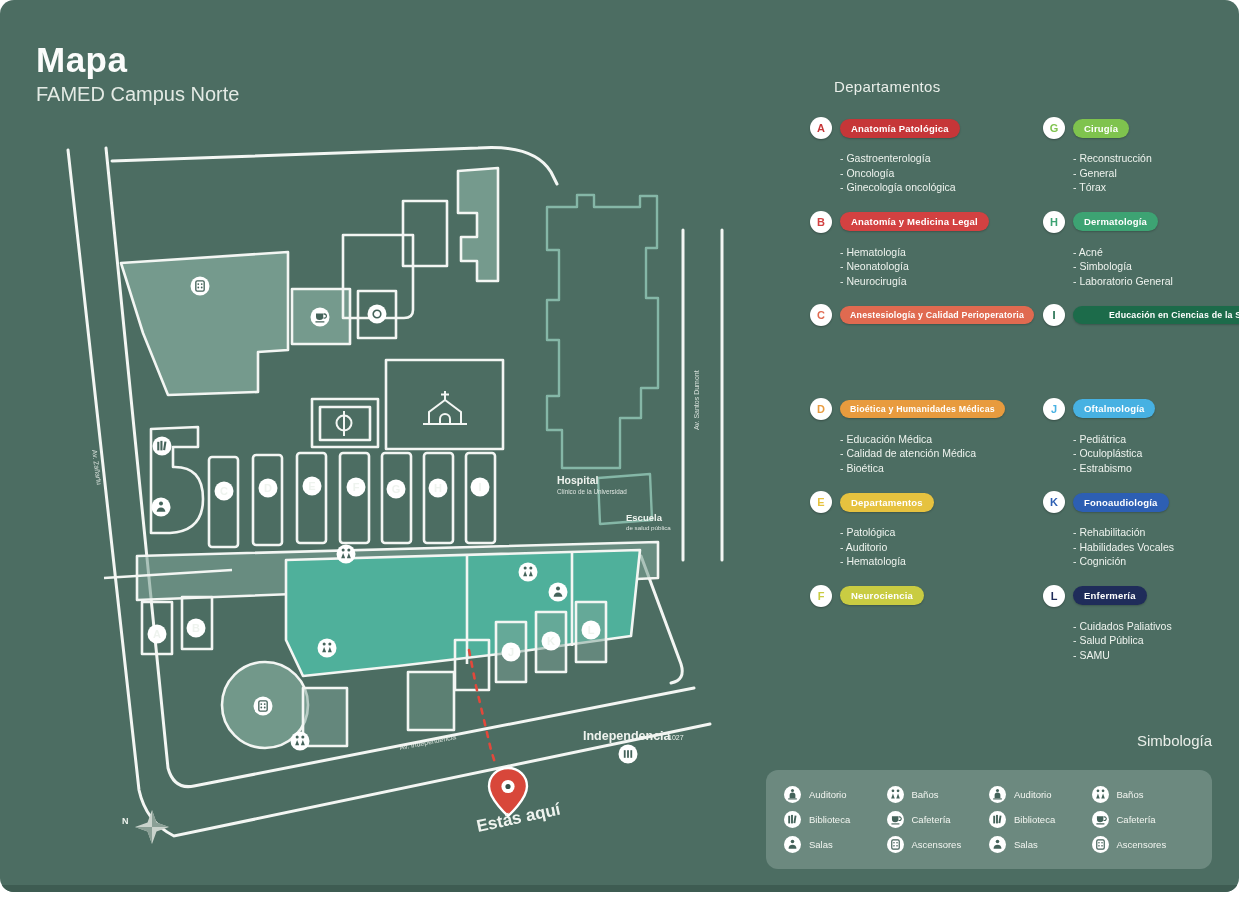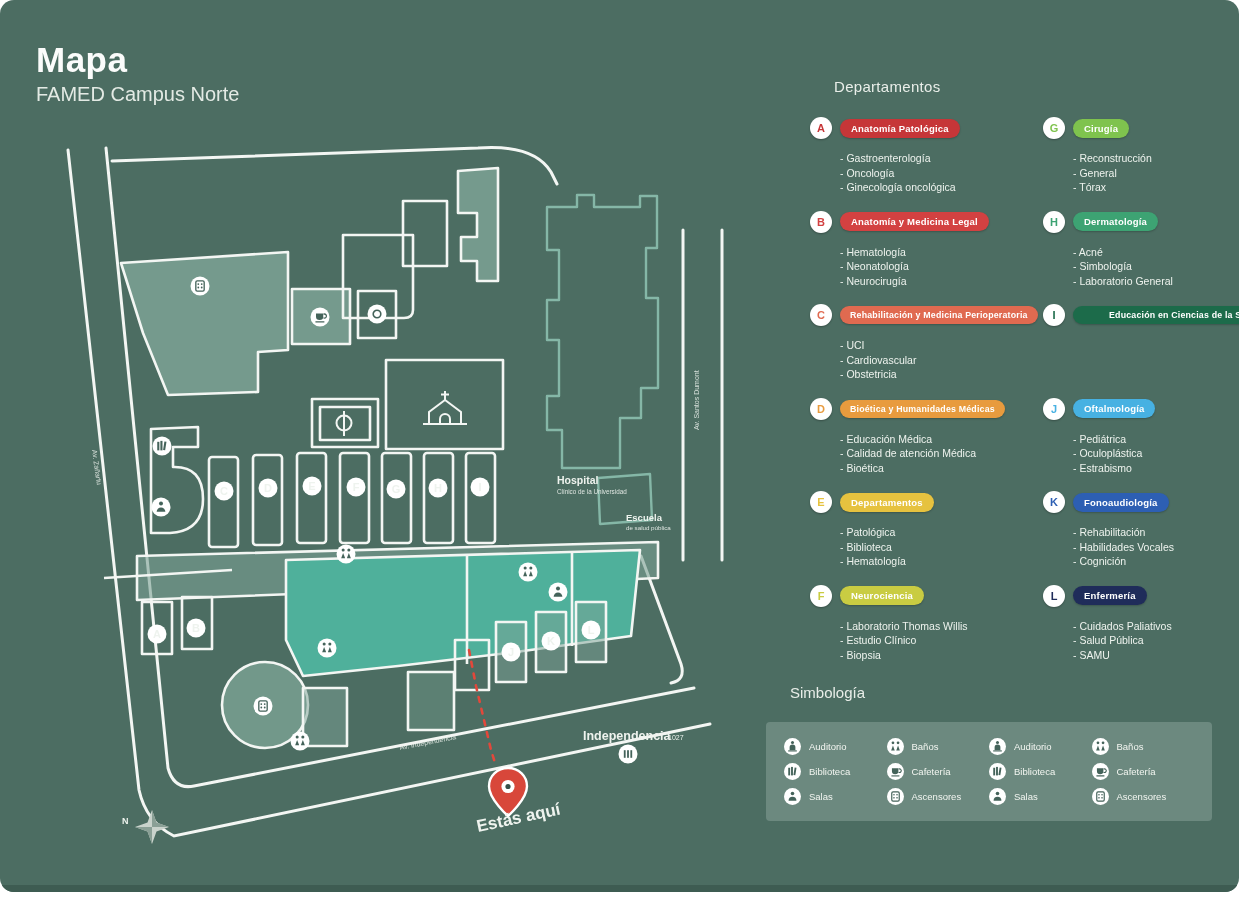--- a/index.html
+++ b/index.html
@@ -21,23 +21,23 @@
   .dept-group{height:93.5px;box-sizing:border-box;}
   .dept-head{display:flex;align-items:center;gap:8px;}
   .dept-badge{flex:0 0 auto;width:22px;height:22px;border-radius:50%;background:#ffffff;display:flex;
               align-items:center;justify-content:center;font-weight:bold;font-size:11px;
               box-shadow:0 1px 2px rgba(0,0,0,.28);}
   .dept-pill{border-radius:11px;padding:4px 11px;font-size:9.5px;font-weight:bold;color:#ffffff;
              white-space:nowrap;box-shadow:0 1px 2px rgba(0,0,0,.22);letter-spacing:.2px;}
   .dept-pill.small{font-size:8.8px;padding:4px 10px;}
   .dept-items{list-style:none;margin:12px 0 0 30px;padding:0;font-size:10.5px;line-height:14.5px;color:#eef3ee;}
   
-  .sym-panel{position:absolute;left:766px;top:684px;width:446px;}
+  .sym-panel{position:absolute;left:766px;top:732px;width:446px;text-align:right;}
   .sym-title{font-size:15px;color:#e9eee9;margin:0 0 21px 24px;font-weight:normal;}
-  .sym-box{background:rgba(224,238,231,.22);border-radius:4px;padding:16px 18px;display:flex;}
+  .sym-box{background:rgba(224,238,231,.22);border-radius:12px;padding:16px 18px;display:flex;}
   .sym-col{flex:1;display:flex;flex-direction:column;gap:8px;}
   .sym-row{display:flex;align-items:center;gap:8px;font-size:9.5px;color:#f3f6f1;}
   .sym-row svg{display:block;flex:0 0 auto;}
 </style>
 </head>
 <body>
 
 <div class="screen">
 
   <div class="header">
@@ -297,60 +297,50 @@
             </div>
             <ul class="dept-items">
               <li>- Hematología</li>
               <li>- Neonatología</li>
               <li>- Neurocirugía</li>
             </ul>
           </div>
           <div class="dept-group">
             <div class="dept-head">
               <span class="dept-badge" style="color: rgb(224, 106, 80);">C</span>
-              <span class="dept-pill small" style="background: rgb(224, 106, 80);">Rehabilitación y Medicina Perioperatoria</span>
-            </div>
-            <ul class="dept-items">
-              <li>- UCI</li>
-              <li>- Cardiovascular</li>
-              <li>- Obstetricia</li>
-            </ul>
+              <span class="dept-pill small" style="background: rgb(224, 106, 80);">Anestesiología y Calidad Perioperatoria</span>
+            </div>
           </div>
           <div class="dept-group">
             <div class="dept-head">
               <span class="dept-badge" style="color: rgb(232, 155, 62);">D</span>
               <span class="dept-pill small" style="background: rgb(232, 155, 62);">Bioética y Humanidades Médicas</span>
             </div>
             <ul class="dept-items">
               <li>- Educación Médica</li>
               <li>- Calidad de atención Médica</li>
               <li>- Bioética</li>
             </ul>
           </div>
           <div class="dept-group">
             <div class="dept-head">
               <span class="dept-badge" style="color: rgb(230, 194, 63);">E</span>
               <span class="dept-pill" style="background: rgb(230, 194, 63);">Departamentos</span>
             </div>
             <ul class="dept-items">
               <li>- Patológica</li>
-              <li>- Biblioteca</li>
+              <li>- Auditorio</li>
               <li>- Hematología</li>
             </ul>
           </div>
           <div class="dept-group">
             <div class="dept-head">
               <span class="dept-badge" style="color: rgb(201, 204, 66);">F</span>
               <span class="dept-pill" style="background: rgb(201, 204, 66);">Neurociencia</span>
             </div>
-            <ul class="dept-items">
-              <li>- Laboratorio Thomas Willis</li>
-              <li>- Estudio Clínico</li>
-              <li>- Biopsia</li>
-            </ul>
           </div>
         </div>
       <div class="dept-col" id="dept-col-2">
           <div class="dept-group">
             <div class="dept-head">
               <span class="dept-badge" style="color: rgb(127, 195, 78);">G</span>
               <span class="dept-pill" style="background: rgb(127, 195, 78);">Cirugía</span>
             </div>
             <ul class="dept-items">
               <li>- Reconstrucción</li>

